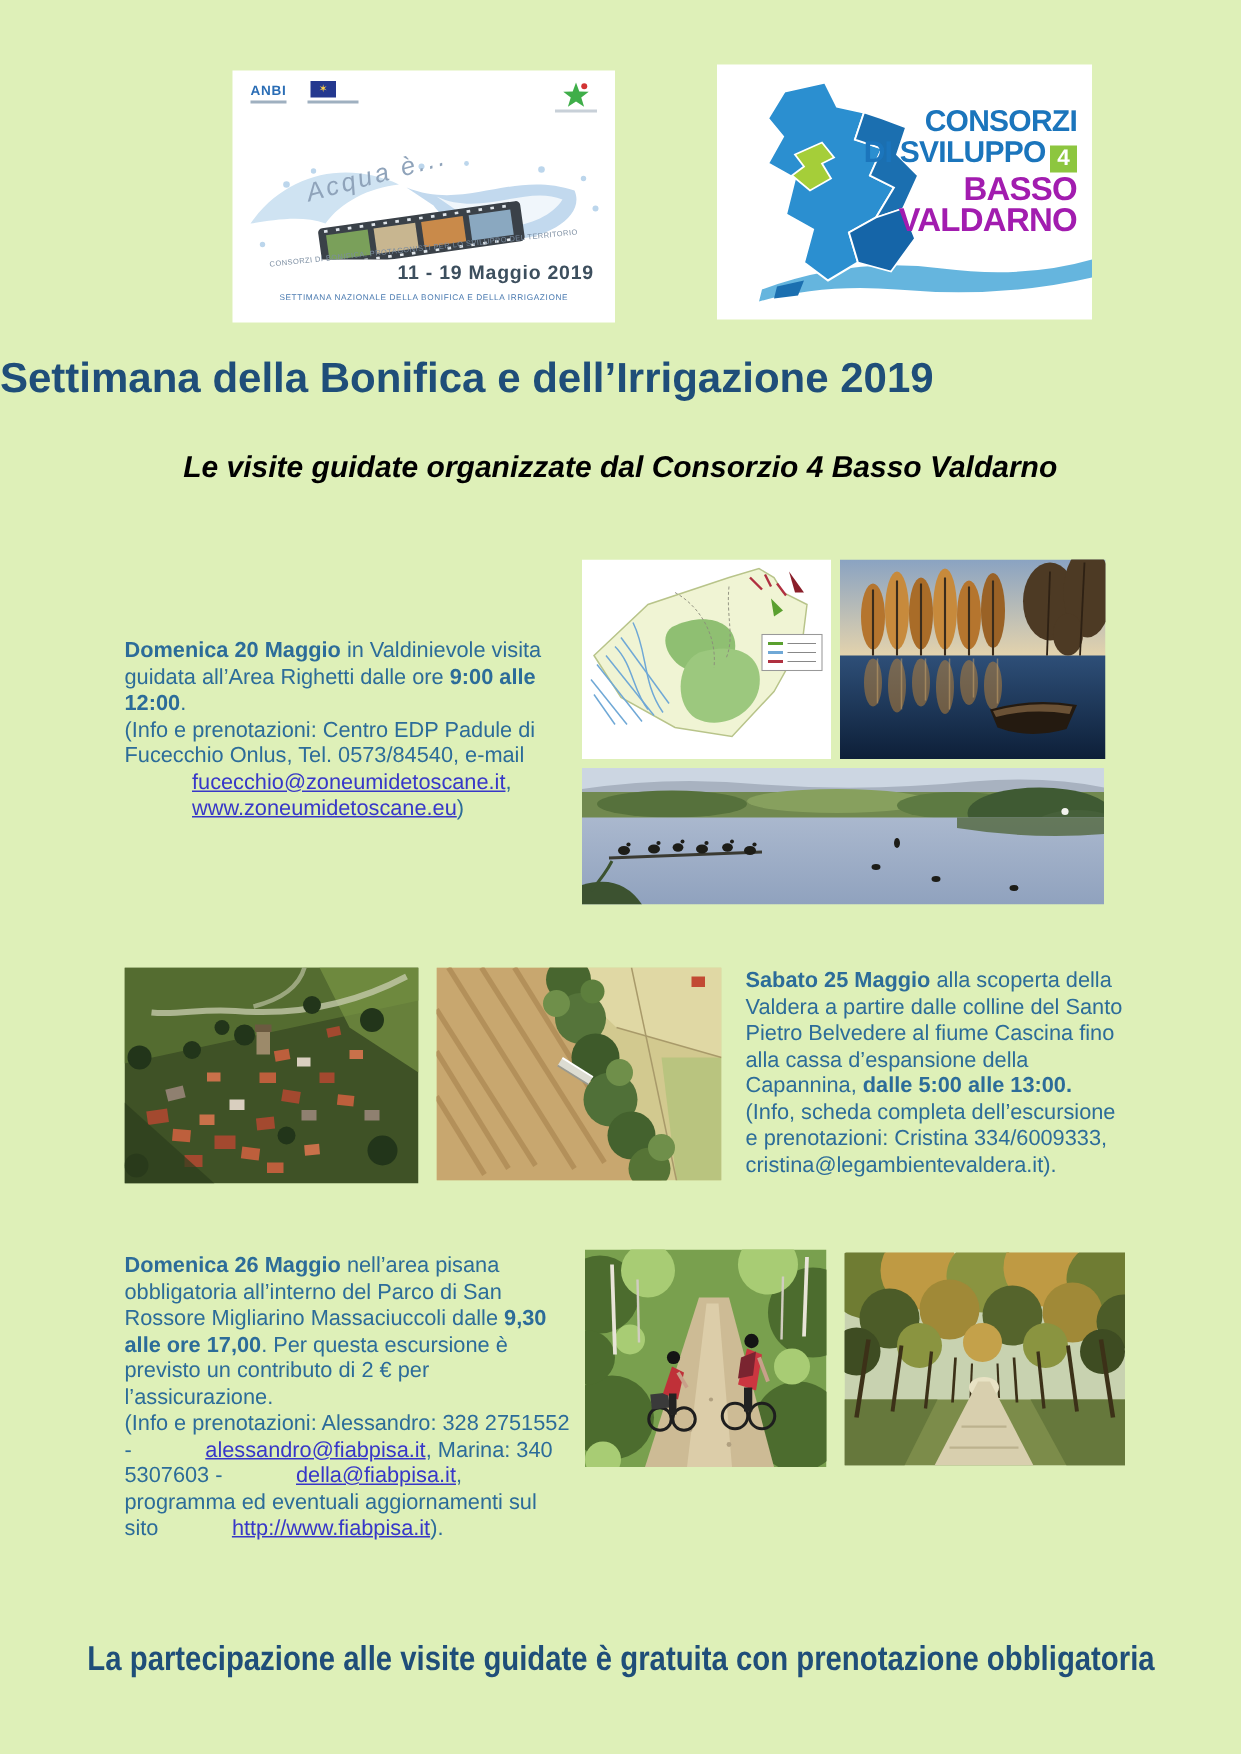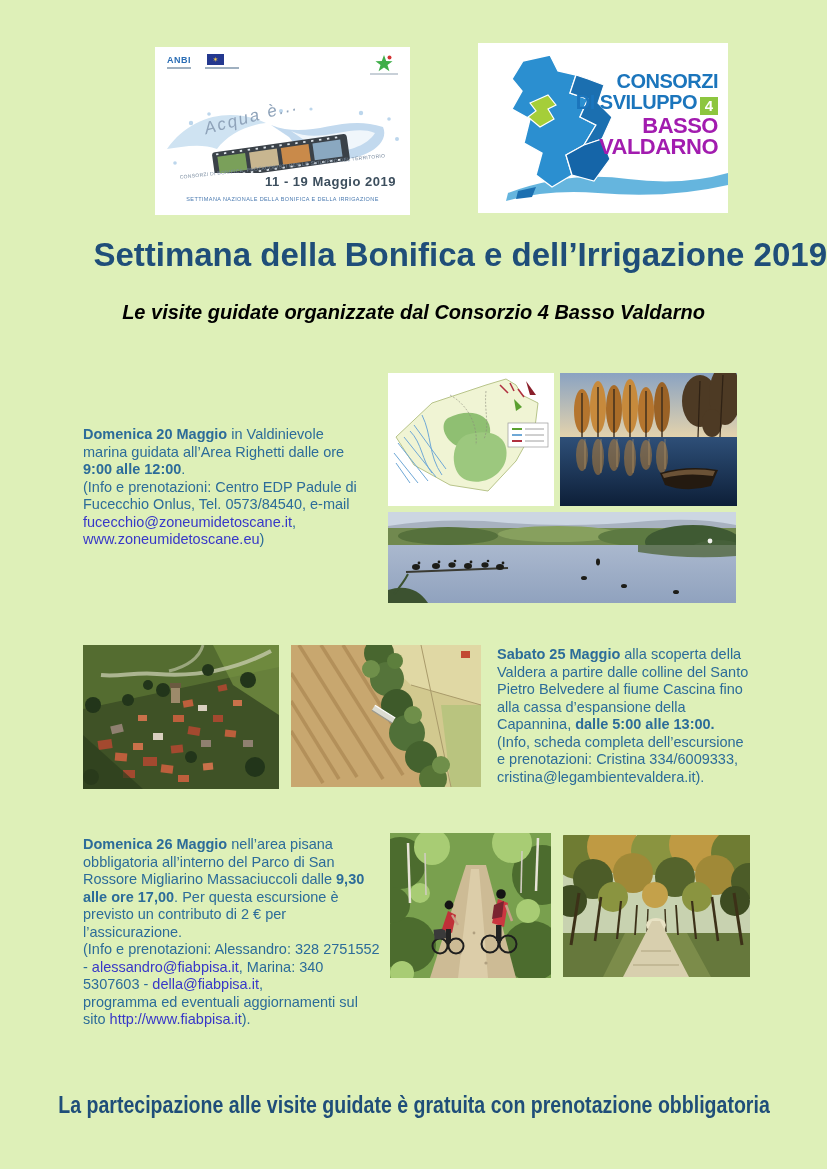--- a/index.html
+++ b/index.html
@@ -30,30 +30,30 @@
 
   .cons-map{position:absolute;left:0;top:0;}
   .cons-text{position:absolute;right:10px;top:28px;text-align:right;line-height:21px;
              font-weight:800;letter-spacing:-.5px;}
   .c-blue{color:#1b75bc;font-size:20px;}
   .c-green{color:#a21caf;font-size:22px;}
   .c-num{display:inline-block;width:18px;height:18px;margin-left:3px;background:#8dc63f;color:#fff;
          font-size:15px;line-height:18px;text-align:center;vertical-align:-2px;letter-spacing:0;}
 
   
-  .title{position:absolute;left:0;top:236px;width:100%;margin:0;text-align:right;
-         font-size:33px;font-weight:bold;color:#1F4E79;}
+  .title{position:absolute;left:0;top:236px;width:100%;margin:0;text-align:left;
+         font-size:28px;font-weight:bold;color:#1F4E79;}
   .subtitle{position:absolute;left:0;top:301px;width:100%;margin:0;text-align:center;
          font-size:20px;font-weight:bold;font-style:italic;color:#000000;}
 
   
   .body-text{position:absolute;margin:0;font-size:14.5px;line-height:17.5px;color:#2C6C99;
              white-space:pre-wrap;}
   .b{font-weight:bold;}
-  .lnk{color:#3737C8;cursor:pointer;}
+  .lnk{color:#3737C8;text-decoration:underline;cursor:pointer;margin-left:45px;}
   .sec1-text{left:83px;top:426px;width:289px;}
   .sec2-text{left:497px;top:646px;width:258px;}
   .sec3-text{left:83px;top:836px;width:300px;}
 
   
   .ph{position:absolute;display:block;}
   .img-map{left:388px;top:373px;}
   .img-canal{left:560px;top:373px;}
   .img-marsh{left:388px;top:512px;}
   .img-village{left:83px;top:645px;}
@@ -155,21 +155,21 @@
       <div class="c-blue">CONSORZI</div>
       <div class="c-blue"><span>DI SVILUPPO</span><span class="c-num">4</span></div>
       <div class="c-green">BASSO</div>
       <div class="c-green">VALDARNO</div>
     </div>
   </div>
 
   <h1 class="title">Settimana della Bonifica e dell’Irrigazione 2019</h1>
   <h2 class="subtitle">Le visite guidate organizzate dal Consorzio 4 Basso Valdarno</h2>
 
-  <p class="body-text sec1-text"><span class="b">Domenica 20 Maggio</span><span> in Valdinievole marina guidata all’Area Righetti dalle ore </span><span class="b">9:00 alle 12:00</span><span>.
+  <p class="body-text sec1-text"><span class="b">Domenica 20 Maggio</span><span> in Valdinievole visita guidata all’Area Righetti dalle ore </span><span class="b">9:00 alle 12:00</span><span>.
 (Info e prenotazioni: Centro EDP Padule di Fucecchio Onlus, Tel. 0573/84540, e-mail </span><a class="lnk">fucecchio@zoneumidetoscane.it</a><span>,
 </span><a class="lnk">www.zoneumidetoscane.eu</a><span>)</span></p>
 
   <svg class="ph img-map" width="166" height="133" viewBox="0 0 166 133">
     <rect width="166" height="133" fill="#ffffff"></rect>
     <path d="M8,64 L44,30 L98,12 L118,6 L128,12 L134,22 L150,30 L147,54 L128,88 L100,118 L62,112 L26,92 Z" fill="#f0f4d4" stroke="#b8c48a" stroke-width="1"></path>
     <path d="M60,45 C80,35 100,40 102,55 C104,70 88,78 72,74 C58,70 50,52 60,45 Z" fill="#8fbf72"></path>
     <path d="M78,62 C104,54 122,64 118,86 C114,104 92,114 76,106 C62,98 62,70 78,62 Z" fill="#9cc87e"></path>
     <g stroke="#6fa8d6" stroke-width="1" fill="none">
       <path d="M34,42 C44,62 40,82 54,102"></path>

